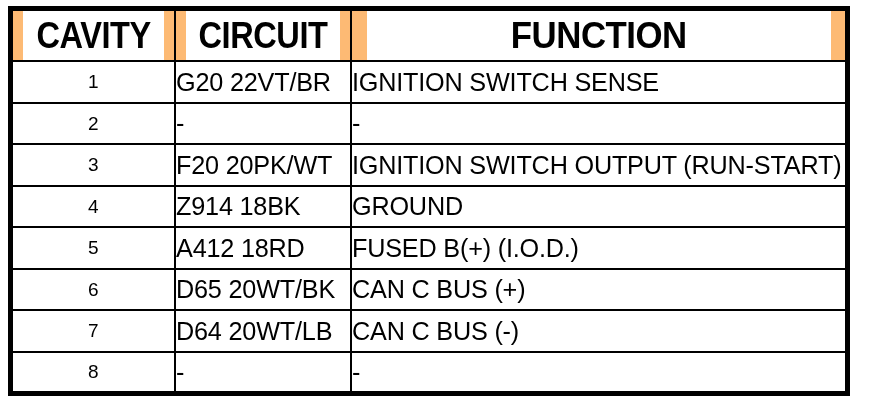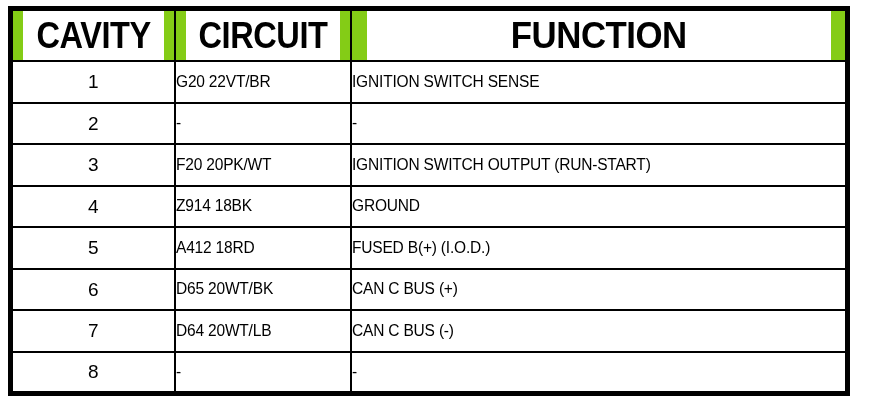--- a/index.html
+++ b/index.html
@@ -24,21 +24,21 @@
 
   
   .pinout-table {
     position: absolute;
     left: 8px;
     top: 6px;
     width: 838px;
     border-collapse: collapse;
     table-layout: fixed;
     border: 5px solid #000000;
-    background: #84cc16;
+    background: #fdba74;
   }
 
   .pinout-table col.col-cavity  { width: 164px; }
   .pinout-table col.col-circuit { width: 176px; }
   .pinout-table col.col-function{ width: 497px; }
 
   .pinout-table th,
   .pinout-table td {
     border: 2px solid #000000;
     padding: 0;
@@ -70,21 +70,21 @@
   .cell-cavity {
     text-align: center;
     vertical-align: middle;
     font-size: 19px;
     line-height: 1;
   }
   .cell-circuit,
   .cell-function {
     text-align: left;
     vertical-align: middle;
-    font-size: 16px;
+    font-size: 26px;
     line-height: 1;
     padding-left: 8px;
     white-space: nowrap;
     letter-spacing: -0.2px;
   }
   .cell-function {
     transform-origin: left center;
     display: table-cell;
   }
   .cell-function span {

